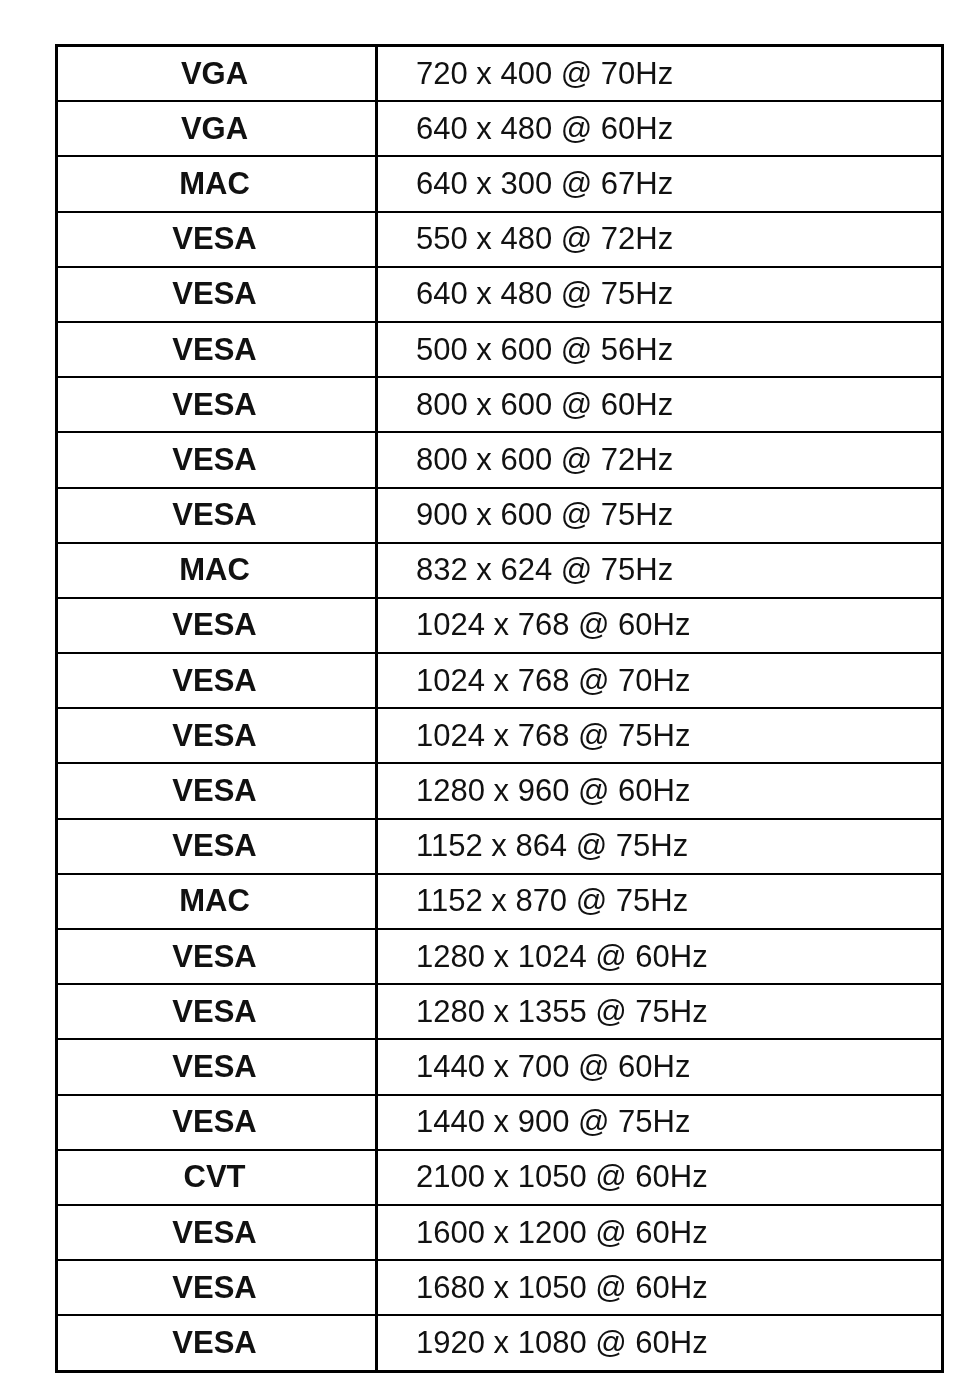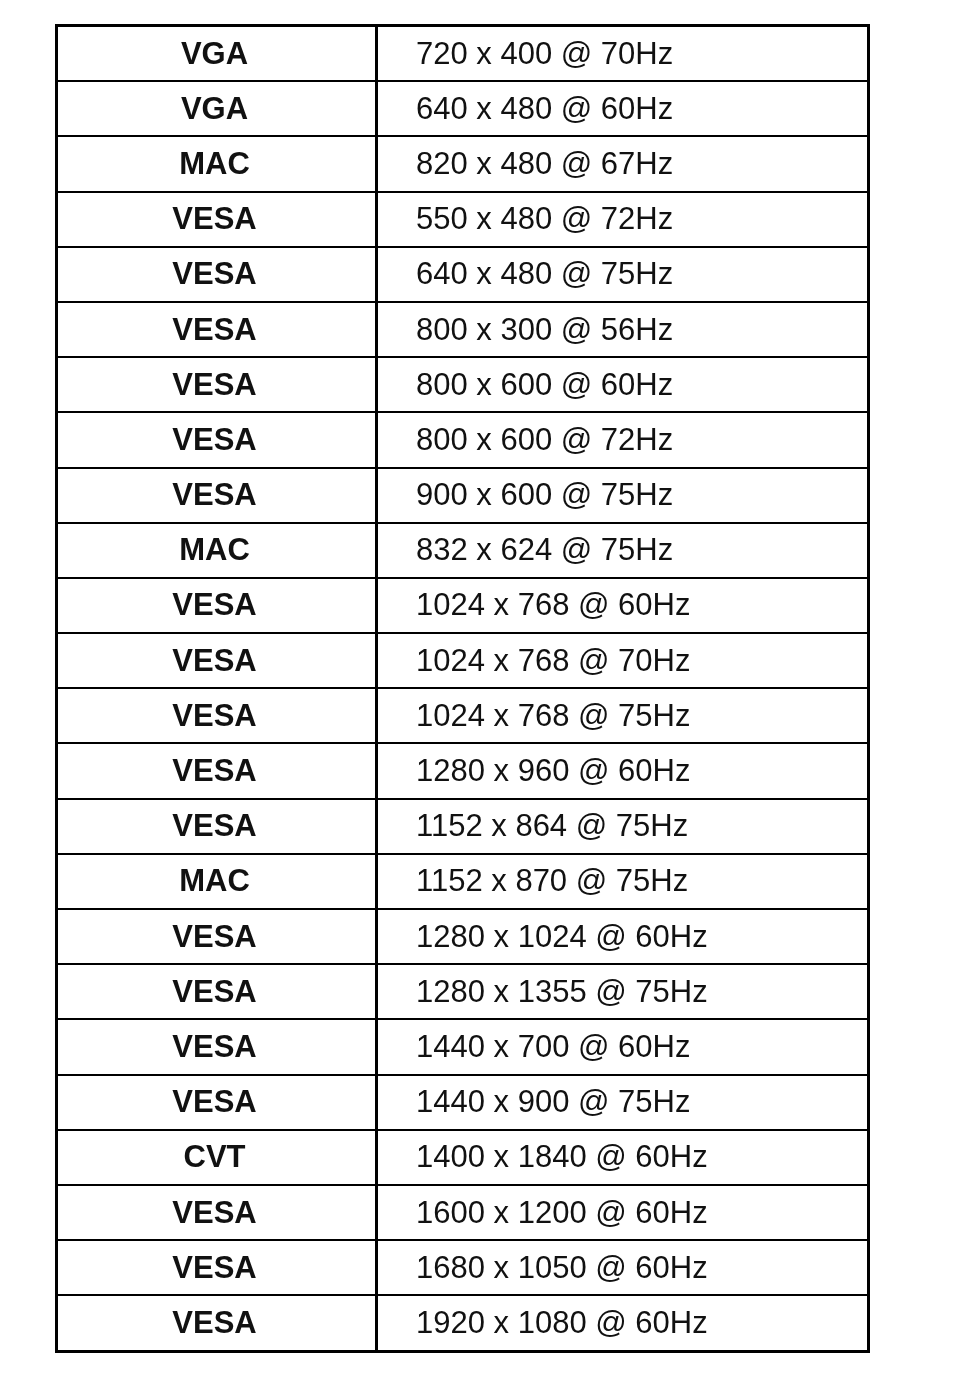--- a/index.html
+++ b/index.html
@@ -9,22 +9,22 @@
     }
     body {
       width: 954px;
       height: 1393px;
       position: relative;
       overflow: hidden;
     }
     .timing-table {
       position: absolute;
       left: 55px;
-      top: 24px;
-      width: 815px;
+      top: 44px;
+      width: 889px;
       border-collapse: collapse;
       border: 3px solid #000;
       table-layout: fixed;
     }
     .timing-table td {
       height: 53.2px;
       padding: 0;
       border-top: 2px solid #000;
       border-bottom: 2px solid #000;
       color: #111;
@@ -56,33 +56,33 @@
     <tr>
         <td class="mode">VGA</td>
         <td class="res">720 x 400 @ 70Hz</td>
       </tr>
     <tr>
         <td class="mode">VGA</td>
         <td class="res">640 x 480 @ 60Hz</td>
       </tr>
     <tr>
         <td class="mode">MAC</td>
-        <td class="res">820 x 480 @ 67Hz</td>
+        <td class="res">640 x 300 @ 67Hz</td>
       </tr>
     <tr>
         <td class="mode">VESA</td>
         <td class="res">550 x 480 @ 72Hz</td>
       </tr>
     <tr>
         <td class="mode">VESA</td>
         <td class="res">640 x 480 @ 75Hz</td>
       </tr>
     <tr>
         <td class="mode">VESA</td>
-        <td class="res">800 x 300 @ 56Hz</td>
+        <td class="res">500 x 600 @ 56Hz</td>
       </tr>
     <tr>
         <td class="mode">VESA</td>
         <td class="res">800 x 600 @ 60Hz</td>
       </tr>
     <tr>
         <td class="mode">VESA</td>
         <td class="res">800 x 600 @ 72Hz</td>
       </tr>
     <tr>
@@ -128,21 +128,21 @@
     <tr>
         <td class="mode">VESA</td>
         <td class="res">1440 x 700 @ 60Hz</td>
       </tr>
     <tr>
         <td class="mode">VESA</td>
         <td class="res">1440 x 900 @ 75Hz</td>
       </tr>
     <tr>
         <td class="mode">CVT</td>
-        <td class="res">1400 x 1840 @ 60Hz</td>
+        <td class="res">2100 x 1050 @ 60Hz</td>
       </tr>
     <tr>
         <td class="mode">VESA</td>
         <td class="res">1600 x 1200 @ 60Hz</td>
       </tr>
     <tr>
         <td class="mode">VESA</td>
         <td class="res">1680 x 1050 @ 60Hz</td>
       </tr>
     <tr>

